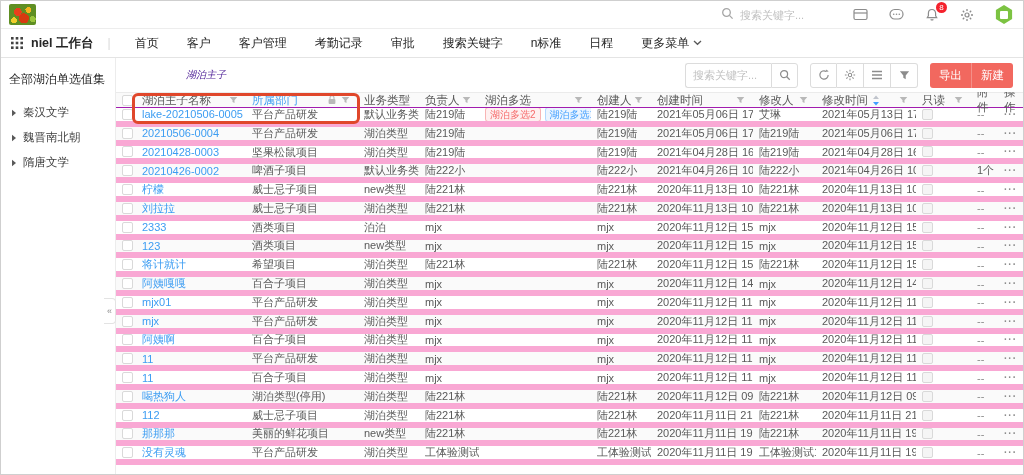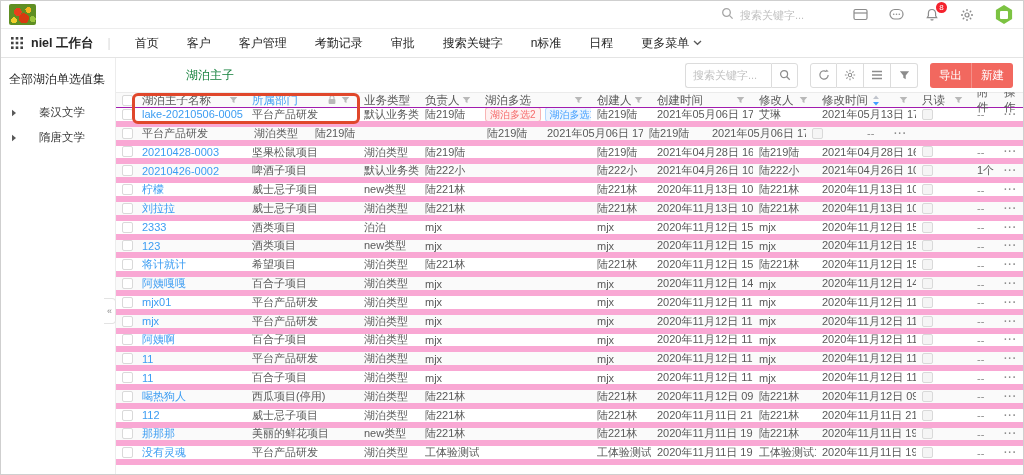--- a/index.html
+++ b/index.html
@@ -30,28 +30,28 @@
   .brand { font-size:12.5px; font-weight:bold; color:#262626; margin-left:8px; white-space:nowrap; }
   .nav-sep { color:#d9d9d9; margin:0 10px 0 14px; font-size:12px; }
   .nav-items { display:flex; align-items:center; }
   .nav-item { font-size:12px; color:#262626; padding:0 14px; cursor:pointer; white-space:nowrap; }
   .nav-more { display:flex; align-items:center; gap:4px; font-size:12px; color:#262626; padding:0 14px; cursor:pointer; }
 
   
   .layout { display:flex; height:416px; }
   .sidebar { width:115px; flex:none; border-right:1px solid #ececec; padding-top:13px; }
   .side-title { font-size:12px; color:#262626; padding-left:8px; margin-bottom:12px; }
-  .side-item { display:flex; align-items:center; gap:22px; padding-left:10px; height:25px; font-size:11.5px; color:#404040; cursor:pointer; }
+  .side-item { display:flex; align-items:center; gap:6px; padding-left:10px; height:25px; font-size:11.5px; color:#404040; cursor:pointer; }
   .main { flex:1; min-width:0; display:flex; flex-direction:column; }
 
   
   .toolbar { height:34px; display:flex; align-items:center; padding:0 10px 0 8px; }
   .tb-title { display:flex; align-items:center; gap:6px; }
   .tb-title b { font-size:13px; color:#262626; }
-  .tb-tab { margin-left:62px; font-size:12px; color:#15803d; cursor:pointer; }
+  .tb-tab { margin-left:62px; font-size:10px; color:#4c1d95; cursor:pointer;font-style:italic; }
   .tb-right { margin-left:auto; display:flex; align-items:center; }
   .searchbox { display:flex; height:25px; }
   .searchbox input { width:86px; border:1px solid #dcdcdc; border-right:none; border-radius:3px 0 0 3px; font-size:11px; padding:0 7px; outline:none; color:#333; }
   .searchbox input::placeholder { color:#c0c0c0; }
   .searchbox .sbtn { width:27px; border:1px solid #dcdcdc; border-radius:0 3px 3px 0; background:#fff; display:flex; align-items:center; justify-content:center; cursor:pointer; }
   .btn-group { display:flex; margin-left:12px; }
   .btn-group .gbtn { width:27px; height:25px; border:1px solid #dcdcdc; border-left:none; background:#fff; display:flex; align-items:center; justify-content:center; cursor:pointer; }
   .btn-group .gbtn:first-child { border-left:1px solid #dcdcdc; border-radius:3px 0 0 3px; }
   .btn-group .gbtn:last-child { border-radius:0 3px 3px 0; }
   .red-group { display:flex; margin-left:12px; border-radius:3px; overflow:hidden; }
@@ -185,20 +185,28 @@
               </svg>
             </span>
             <span>秦汉文学</span>
           </div>
           <div class="side-item">
             <span style="display:flex;">
               <svg width="6" height="8" viewBox="0 0 6 8">
                 <path d="M1 0.8l4 3.2-4 3.2z" fill="#595959"></path>
               </svg>
             </span>
+            <span>魏晋南北朝</span>
+          </div>
+          <div class="side-item">
+            <span style="display:flex;">
+              <svg width="6" height="8" viewBox="0 0 6 8">
+                <path d="M1 0.8l4 3.2-4 3.2z" fill="#595959"></path>
+              </svg>
+            </span>
             <span>隋唐文学</span>
           </div>
         </div>
     </div>
 
     <div class="main">
       <div class="toolbar">
         <span class="tb-tab">湖泊主子</span>
         <div class="tb-right">
           <div class="searchbox">
@@ -371,20 +379,21 @@
                 <span class="dash">--</span>
               </div>
               <div class="td c12">
                 <span class="dots">···</span>
               </div>
             </div>
             <div class="tr">
               <div class="td c0">
                 <span class="cb"></span>
               </div>
+              <div class="td link c1">20210506-0004</div>
               <div class="td c2">平台产品研发</div>
               <div class="td c3">湖泊类型</div>
               <div class="td c4">陆219陆</div>
               <div class="td c5"></div>
               <div class="td c6">陆219陆</div>
               <div class="td c7">2021年05月06日 17:33</div>
               <div class="td c8">陆219陆</div>
               <div class="td c9">2021年05月06日 17:33</div>
               <div class="td c10">
                 <span class="cb ro"></span>
@@ -693,21 +702,21 @@
               </div>
               <div class="td c12">
                 <span class="dots">···</span>
               </div>
             </div>
             <div class="tr">
               <div class="td c0">
                 <span class="cb"></span>
               </div>
               <div class="td link c1">喝热狗人</div>
-              <div class="td c2">西瓜项目(停用)</div>
+              <div class="td c2">湖泊类型(停用)</div>
               <div class="td c3">湖泊类型</div>
               <div class="td c4">陆221林</div>
               <div class="td c5"></div>
               <div class="td c6">陆221林</div>
               <div class="td c7">2020年11月12日 09:49</div>
               <div class="td c8">陆221林</div>
               <div class="td c9">2020年11月12日 09:49</div>
               <div class="td c10">
                 <span class="cb ro"></span>
               </div>

